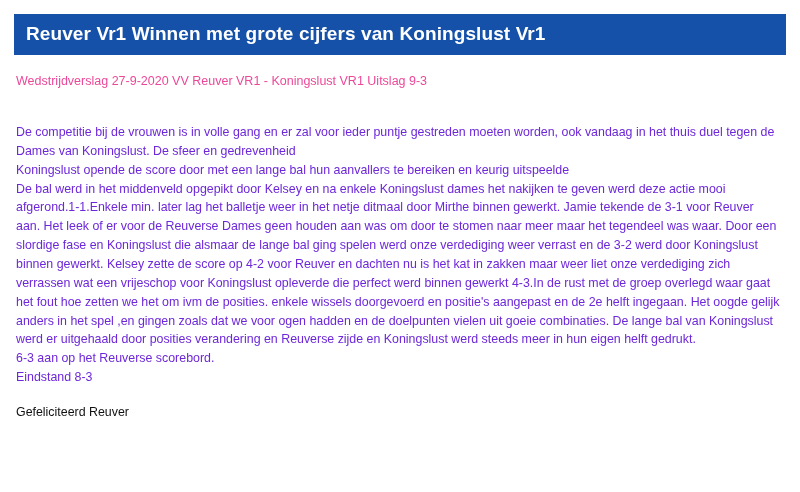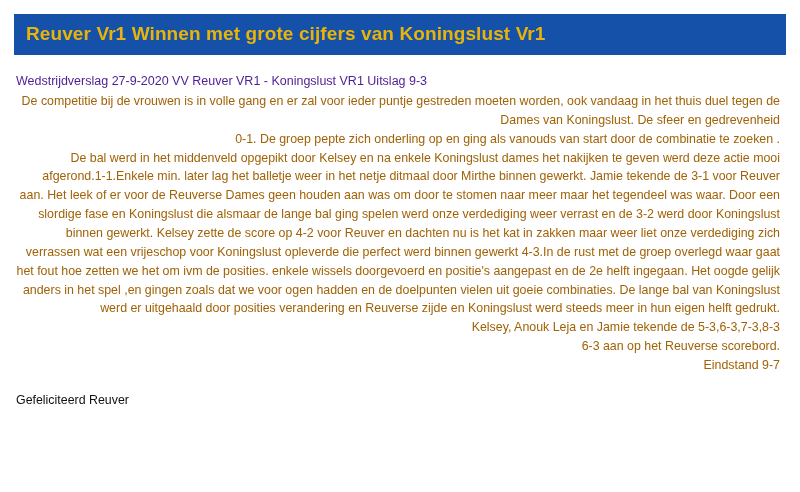--- a/index.html
+++ b/index.html
@@ -16,42 +16,41 @@
   }
   .page {
     width: 800px;
     height: 492px;
     box-sizing: border-box;
     padding: 14px 14px 0 14px;
     position: relative;
   }
   .title-bar {
     background: #1551a8;
-    color: #eab308;
+    color: #ffffff;
     font-size: 19px;
     font-weight: bold;
     padding: 9px 12px 10px 12px;
     line-height: 1.15;
     letter-spacing: 0.1px;
   }
   .subtitle {
     margin-top: 18px;
     padding-left: 2px;
     font-size: 12.5px;
-    color: #4c1d95;
+    color: #ec4899;
     line-height: 1.3;
   }
   .body-copy {
-    margin-top: 3px;
+    margin-top: 34px;
     padding-left: 2px;
     padding-right: 6px;
     font-size: 12.4px;
     line-height: 1.52;
-    color: #a16207;
-    text-align: right;
+    color: #6d28d9;
   }
   .body-copy p {
     margin: 0 0 0 0;
   }
   .signoff {
     margin-top: 16px;
     padding-left: 2px;
     font-size: 12.4px;
     line-height: 1.5;
   }
@@ -60,22 +59,21 @@
 <body>
 
 <div class="page">
 
   <div class="title-bar">Reuver Vr1 Winnen met grote cijfers van Koningslust Vr1</div>
 
   <div class="subtitle">Wedstrijdverslag 27-9-2020 VV Reuver VR1 - Koningslust VR1 Uitslag 9-3</div>
 
   <div class="body-copy">
     <p>De competitie bij de vrouwen is in volle gang en er zal voor ieder puntje gestreden moeten worden, ook vandaag in het thuis duel tegen de Dames van Koningslust. De sfeer en gedrevenheid</p>
-    <p>0-1. De groep pepte zich onderling op en ging als vanouds van start door de combinatie te zoeken .</p>
+    <p>Koningslust opende de score door met een lange bal hun aanvallers te bereiken en keurig uitspeelde</p>
     <p>De bal werd in het middenveld opgepikt door Kelsey en na enkele Koningslust dames het nakijken te geven werd deze actie mooi afgerond.1-1.Enkele min. later lag het balletje weer in het netje ditmaal door Mirthe binnen gewerkt. Jamie tekende de 3-1 voor Reuver aan. Het leek of er voor de Reuverse Dames geen houden aan was om door te stomen naar meer maar het tegendeel was waar. Door een slordige fase en Koningslust die alsmaar de lange bal ging spelen werd onze verdediging weer verrast en de 3-2 werd door Koningslust binnen gewerkt. Kelsey zette de score op 4-2 voor Reuver en dachten nu is het kat in zakken maar weer liet onze verdediging zich verrassen wat een vrijeschop voor Koningslust opleverde die perfect werd binnen gewerkt 4-3.In de rust met de groep overlegd waar gaat het fout hoe zetten we het om ivm de posities. enkele wissels doorgevoerd en positie's aangepast en de 2e helft ingegaan. Het oogde gelijk anders in het spel ,en gingen zoals dat we voor ogen hadden en de doelpunten vielen uit goeie combinaties. De lange bal van Koningslust werd er uitgehaald door posities verandering en Reuverse zijde en Koningslust werd steeds meer in hun eigen helft gedrukt.</p>
-    <p>Kelsey, Anouk Leja en Jamie tekende de 5-3,6-3,7-3,8-3</p>
     <p>6-3 aan op het Reuverse scorebord.</p>
-    <p>Eindstand 9-7</p>
+    <p>Eindstand 8-3</p>
   </div>
 
   <div class="signoff">Gefeliciteerd Reuver</div>
 
 </div>
 
 </body></html>

